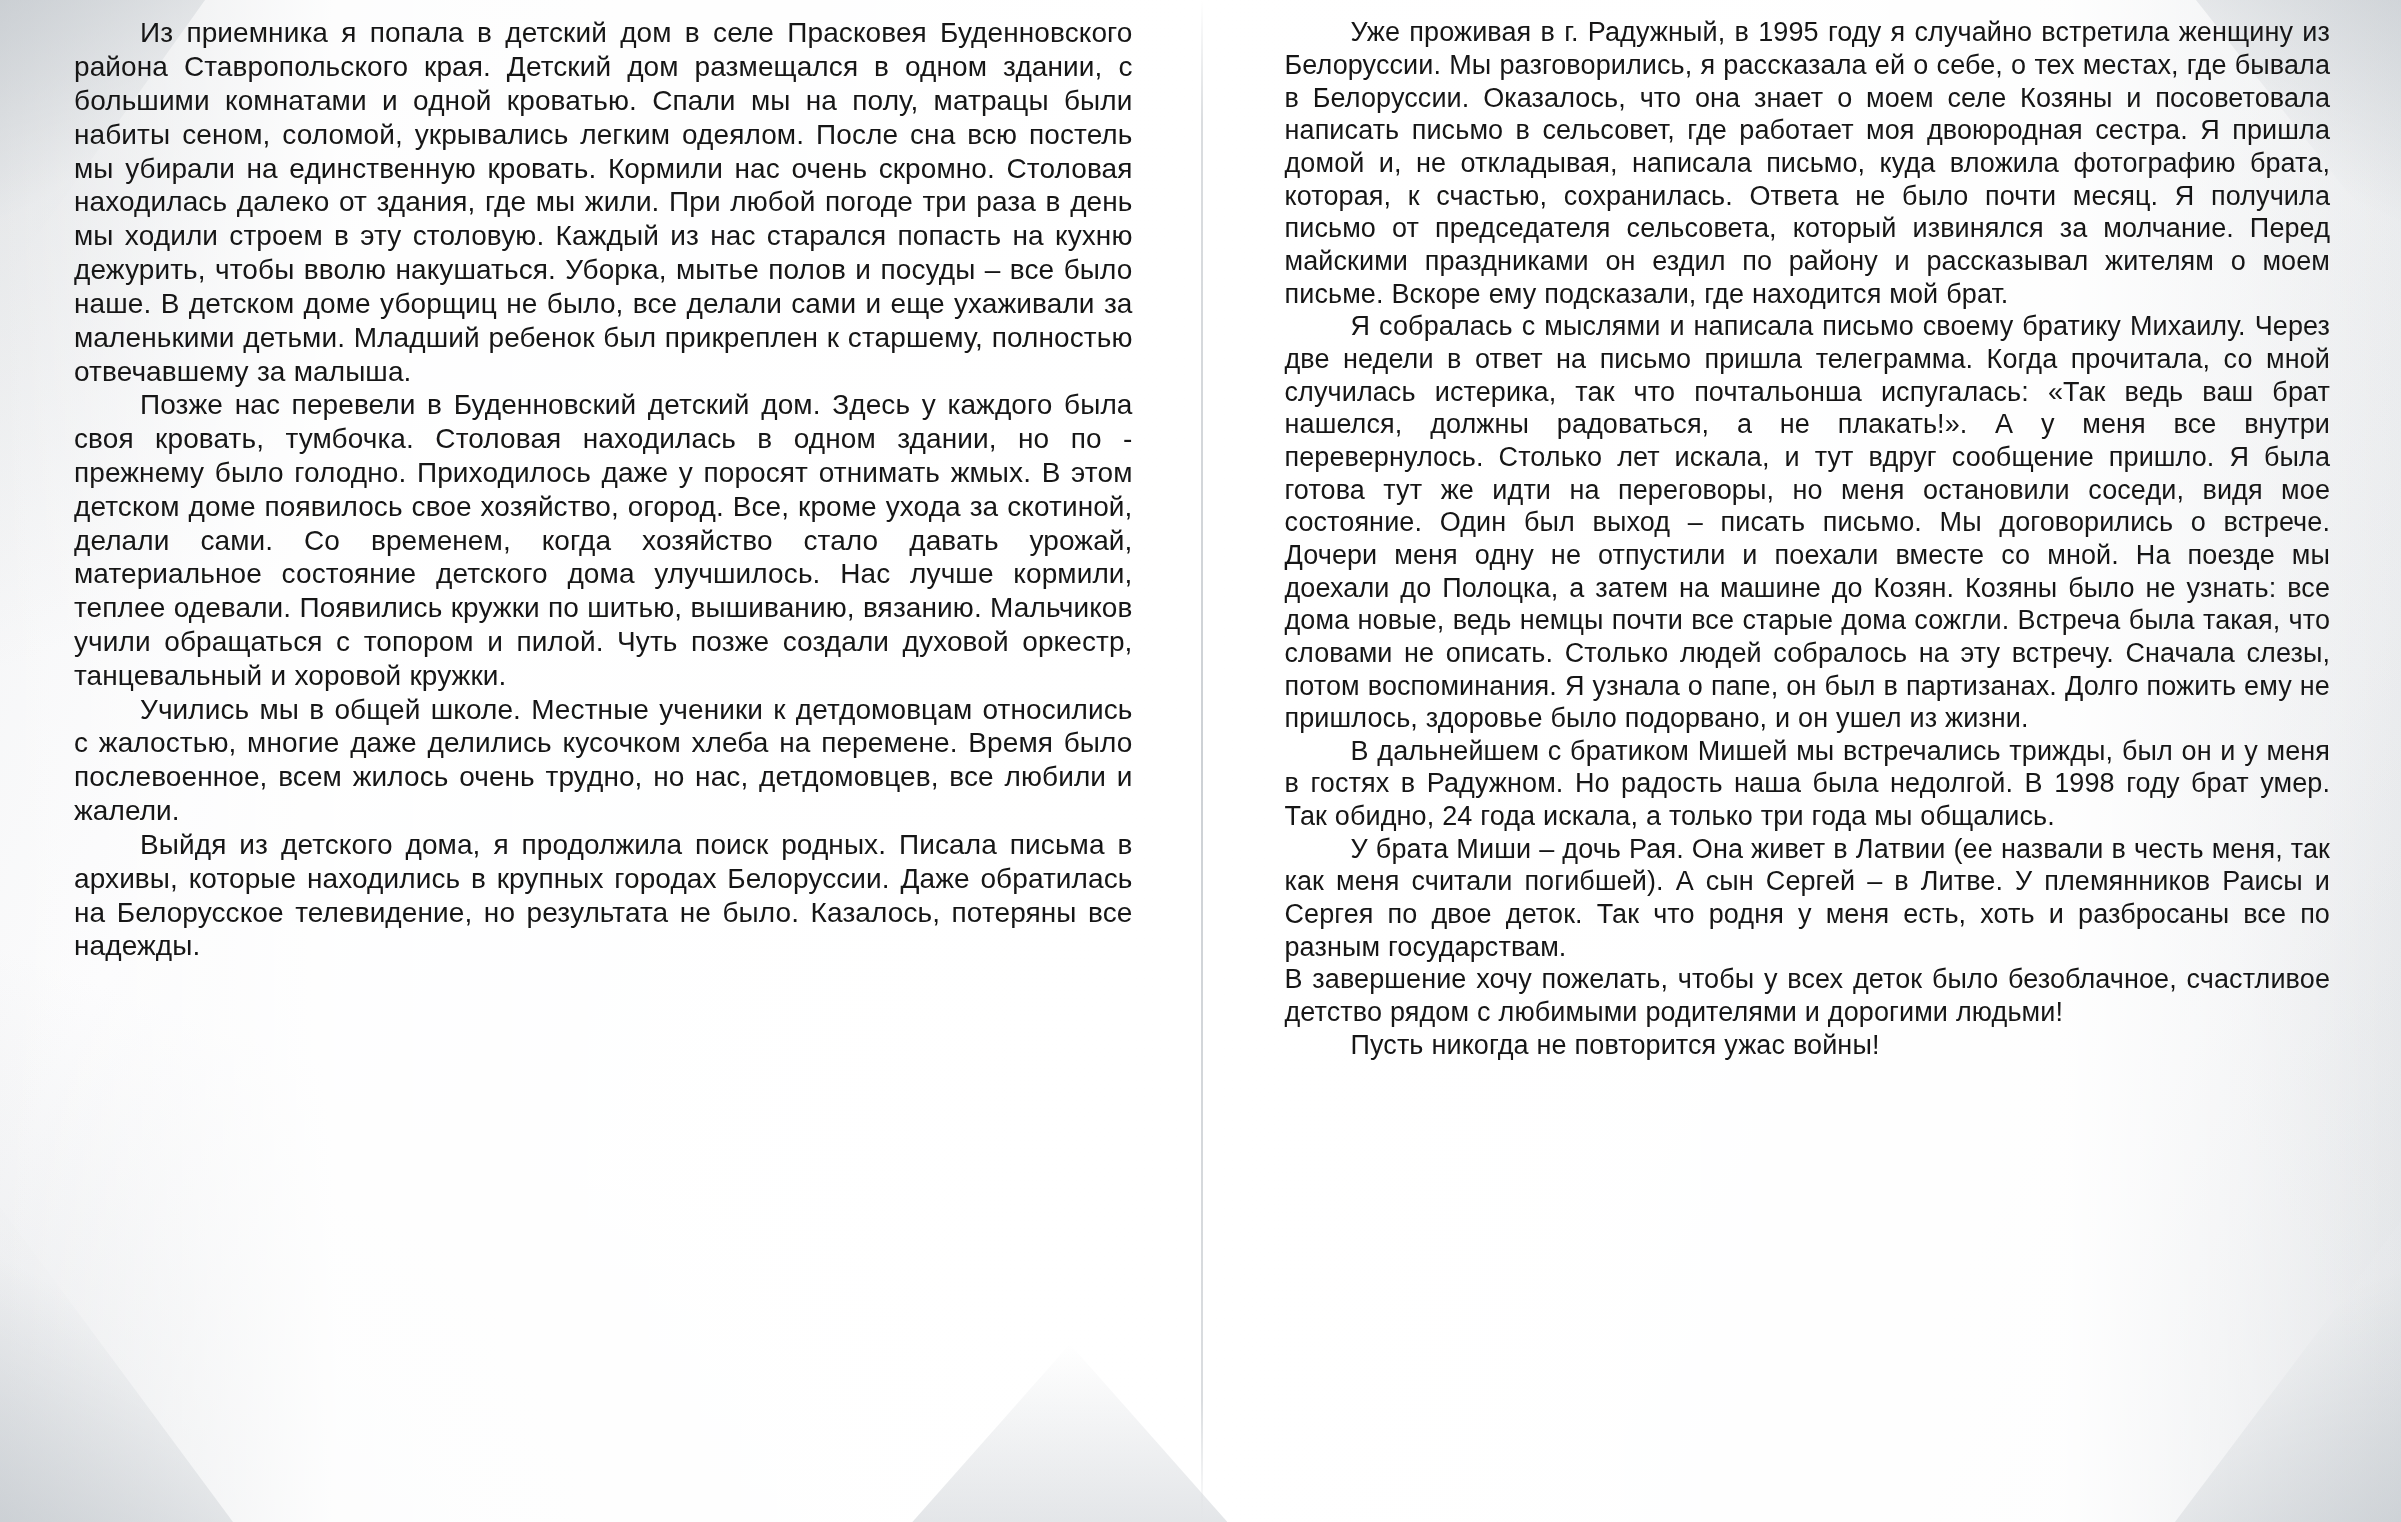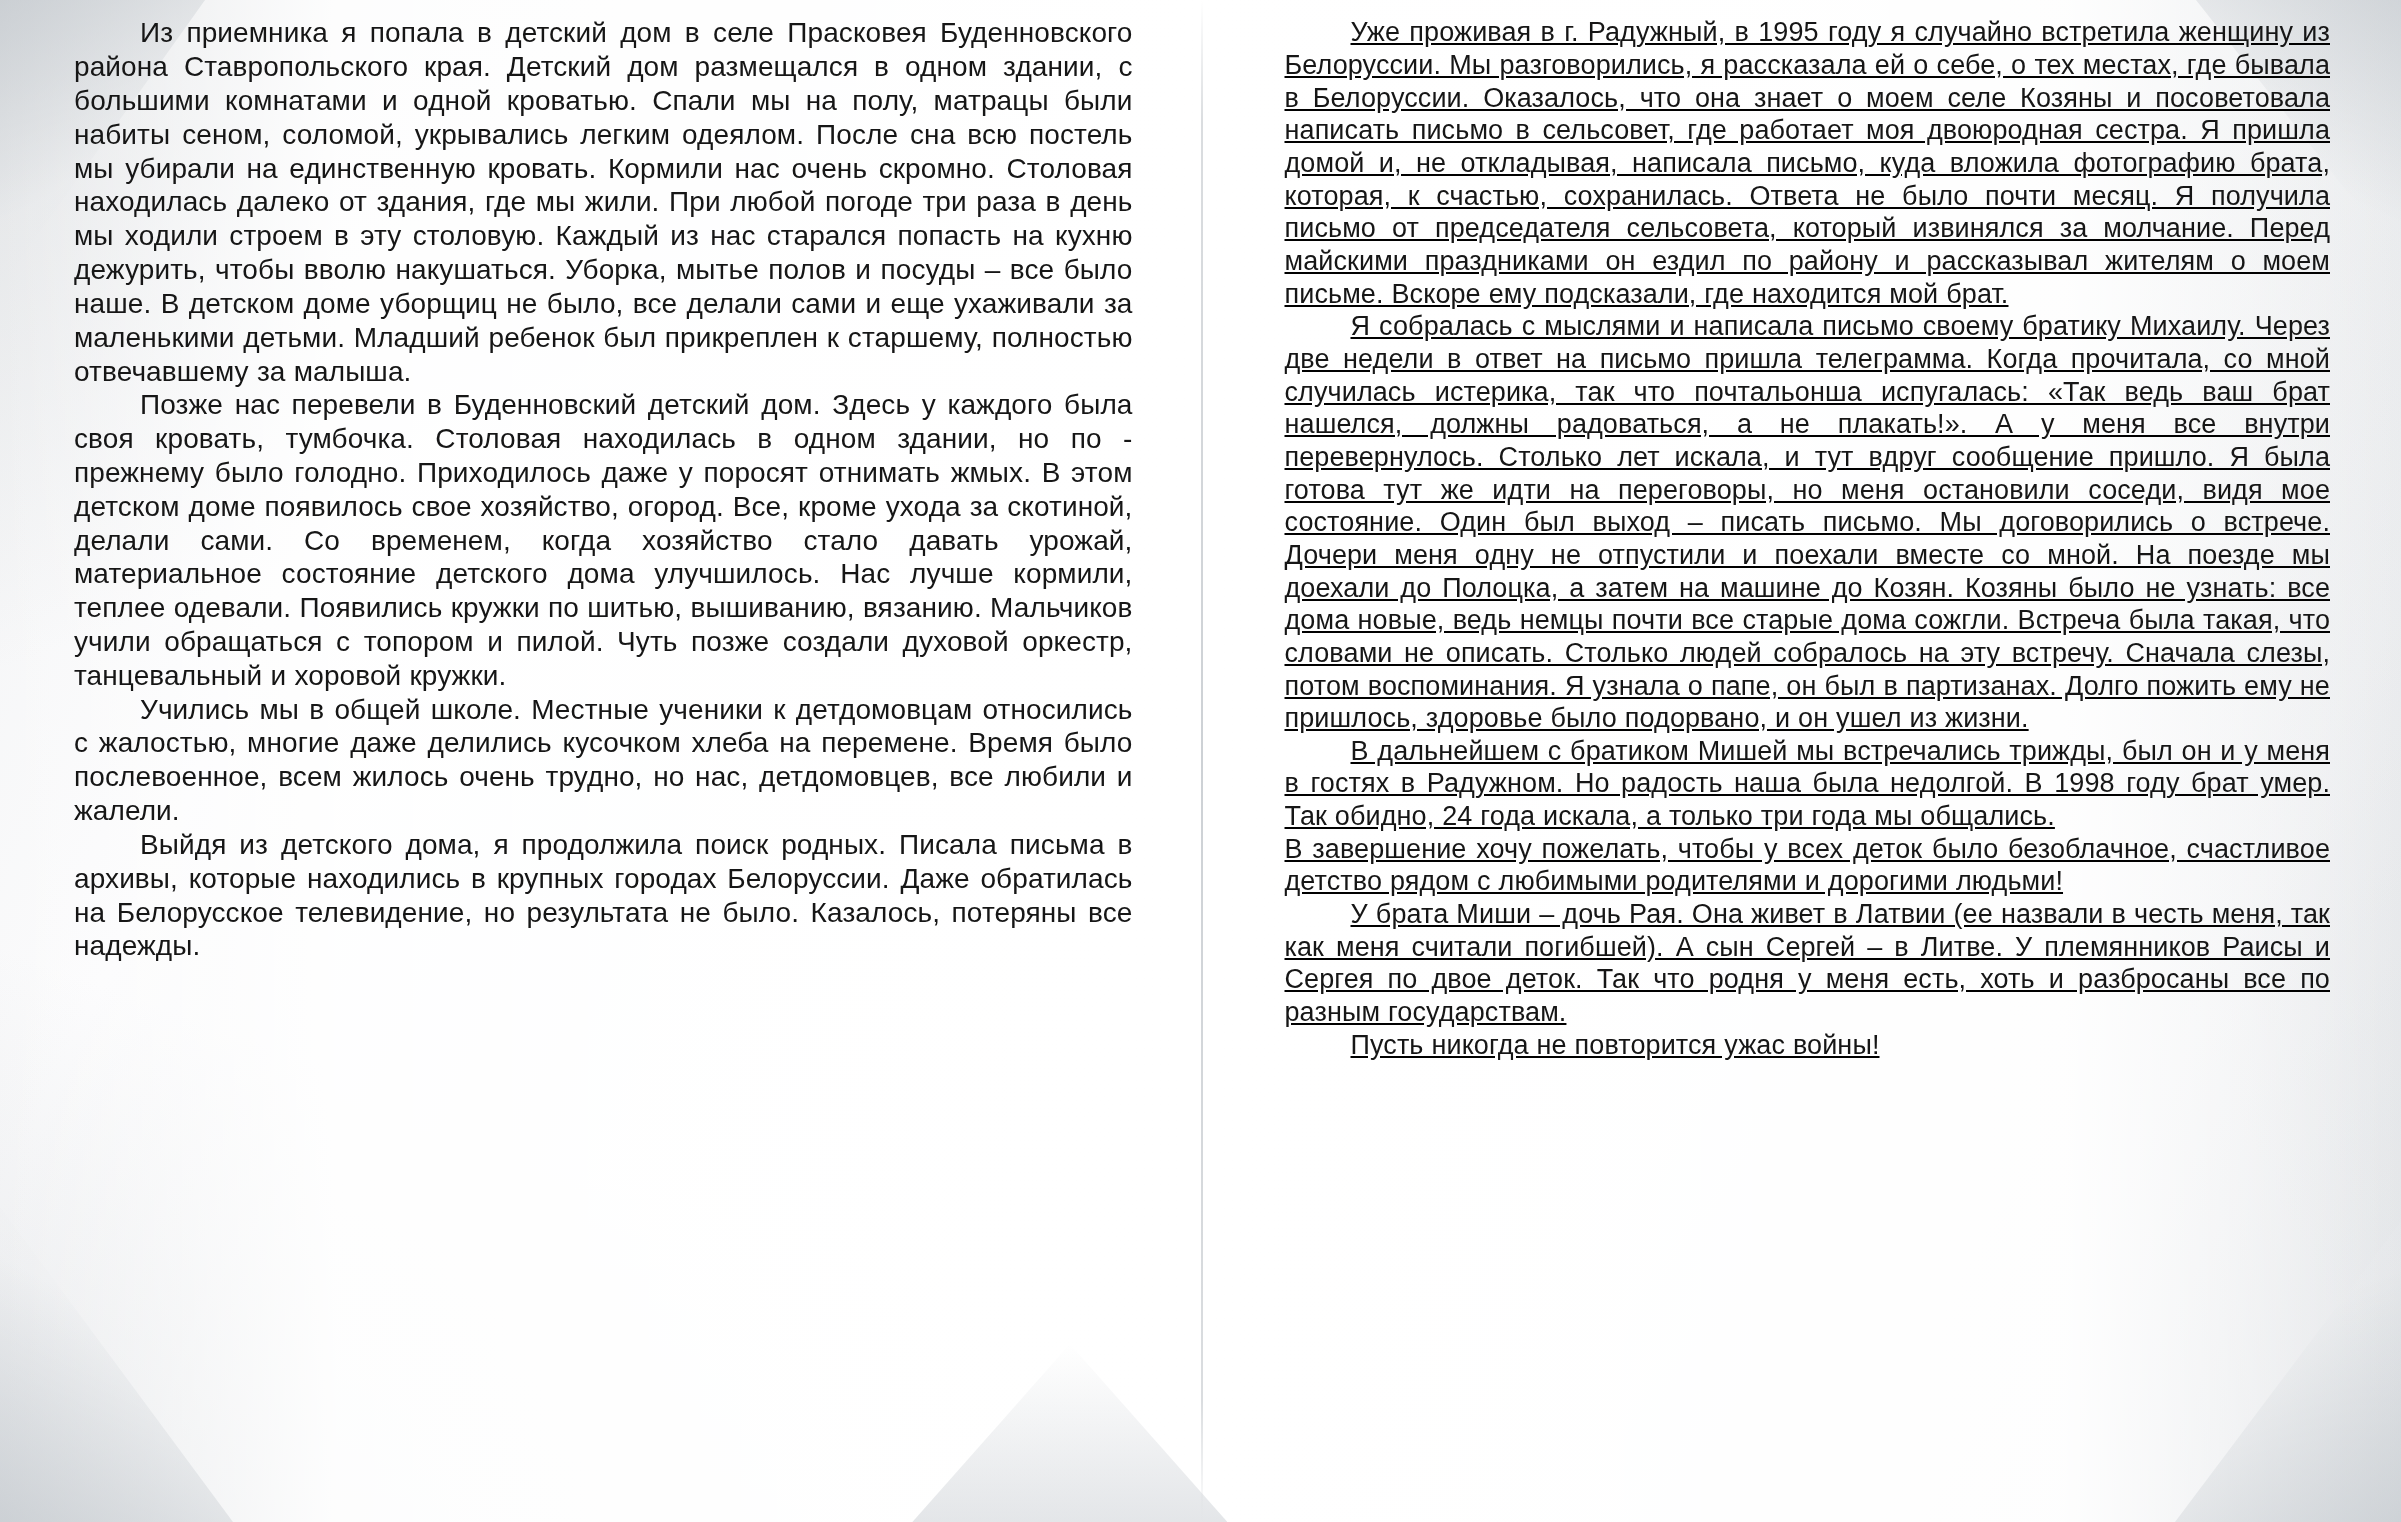--- a/index.html
+++ b/index.html
@@ -101,21 +101,20 @@
   .column {
     box-sizing: border-box;
     width: 1201px;
     height: 100%;
   }
   .column-left {
     padding: 16.4px 68px 13.7px 74px;
   }
   .column-right {
     padding: 16.4px 71px 13.7px 84px;
-    text-decoration: underline;
   }
 
   p.para {
     margin: 0;
     color: #161616;
     font-size: 28px;
     line-height: 1.208;
     text-align: justify;
     text-indent: 66px;
     letter-spacing: 0.1px;
@@ -147,19 +146,19 @@
     <p class="para">Из приемника я попала в детский дом в селе Прасковея Буденновского района Ставропольского края. Детский дом размещался в одном здании, с  большими комнатами и одной кроватью. Спали мы на полу, матрацы были набиты сеном, соломой, укрывались легким одеялом. После сна всю постель мы убирали на единственную кровать. Кормили нас очень скромно. Столовая находилась далеко от здания, где мы жили. При любой погоде три раза в день мы ходили строем в эту столовую. Каждый из нас старался попасть на кухню дежурить, чтобы вволю накушаться. Уборка, мытье полов и посуды – все было наше. В детском доме уборщиц не было, все делали сами и еще ухаживали за маленькими детьми. Младший ребенок был прикреплен к старшему, полностью отвечавшему за малыша.</p>
     <p class="para">Позже нас перевели в Буденновский детский дом. Здесь у каждого была своя кровать, тумбочка. Столовая находилась в одном здании, но по - прежнему было голодно. Приходилось даже у поросят отнимать жмых. В этом детском доме появилось свое хозяйство, огород. Все, кроме ухода за скотиной, делали сами. Со временем, когда хозяйство стало давать урожай, материальное состояние детского дома улучшилось. Нас лучше кормили, теплее одевали. Появились кружки по шитью, вышиванию, вязанию. Мальчиков учили обращаться с топором и пилой. Чуть позже создали духовой оркестр, танцевальный и хоровой кружки.</p>
     <p class="para">Учились мы в общей школе. Местные ученики к детдомовцам относились с жалостью, многие даже делились кусочком хлеба на перемене. Время было послевоенное, всем жилось очень трудно, но нас, детдомовцев, все любили и жалели.</p>
     <p class="para">Выйдя из детского дома, я продолжила поиск родных. Писала письма в архивы, которые находились в крупных городах Белоруссии. Даже обратилась на Белорусское телевидение, но результата не было. Казалось, потеряны все надежды.</p>
   </div>
 
   <div class="column column-right">
     <p class="para">Уже проживая в г. Радужный, в 1995 году я случайно встретила женщину из Белоруссии. Мы разговорились, я рассказала ей о себе, о тех местах, где бывала в Белоруссии. Оказалось, что она знает о моем селе Козяны и посоветовала написать письмо в сельсовет, где работает моя двоюродная сестра. Я пришла домой и, не откладывая, написала письмо, куда вложила фотографию брата, которая, к счастью, сохранилась. Ответа не было почти месяц. Я получила письмо от председателя сельсовета, который извинялся за молчание. Перед майскими праздниками он ездил по району и рассказывал жителям о моем письме. Вскоре ему подсказали, где находится мой брат.</p>
     <p class="para">Я собралась с мыслями и написала письмо своему братику Михаилу. Через две недели в ответ на письмо пришла телеграмма. Когда прочитала, со мной случилась истерика, так что почтальонша испугалась: «Так ведь ваш брат нашелся, должны радоваться, а не плакать!». А у меня все внутри перевернулось. Столько лет искала, и тут вдруг сообщение пришло. Я была готова тут же идти на переговоры, но меня остановили соседи, видя мое состояние. Один был выход – писать письмо. Мы договорились о встрече. Дочери меня одну не отпустили и поехали вместе со мной. На поезде мы доехали до Полоцка, а затем на машине до Козян. Козяны было не узнать: все дома новые, ведь немцы почти все старые дома сожгли. Встреча была такая, что словами не описать. Столько людей собралось на эту встречу. Сначала слезы, потом воспоминания. Я узнала о папе, он был в партизанах. Долго пожить ему не пришлось, здоровье было подорвано, и он ушел из жизни.</p>
     <p class="para">В дальнейшем с братиком Мишей мы встречались трижды, был он и у меня в гостях в Радужном. Но радость наша была недолгой. В 1998 году брат умер. Так обидно, 24 года искала, а только три года мы общались.</p>
+    <p class="para">У брата Миши – дочь Рая. Она живет в Латвии (ее назвали в честь меня, так как меня считали погибшей). А сын Сергей – в Литве. У племянников Раисы и Сергея по двое деток. Так что родня у меня есть, хоть и  разбросаны все по разным государствам.</p>
     <p class="para noindent">В завершение хочу пожелать, чтобы у всех деток было безоблачное, счастливое детство рядом с любимыми родителями и дорогими людьми!</p>
-    <p class="para">У брата Миши – дочь Рая. Она живет в Латвии (ее назвали в честь меня, так как меня считали погибшей). А сын Сергей – в Литве. У племянников Раисы и Сергея по двое деток. Так что родня у меня есть, хоть и  разбросаны все по разным государствам.</p>
     <p class="para">Пусть никогда не повторится ужас войны!</p>
   </div>
 
 </div>
 
 
 </body></html>

